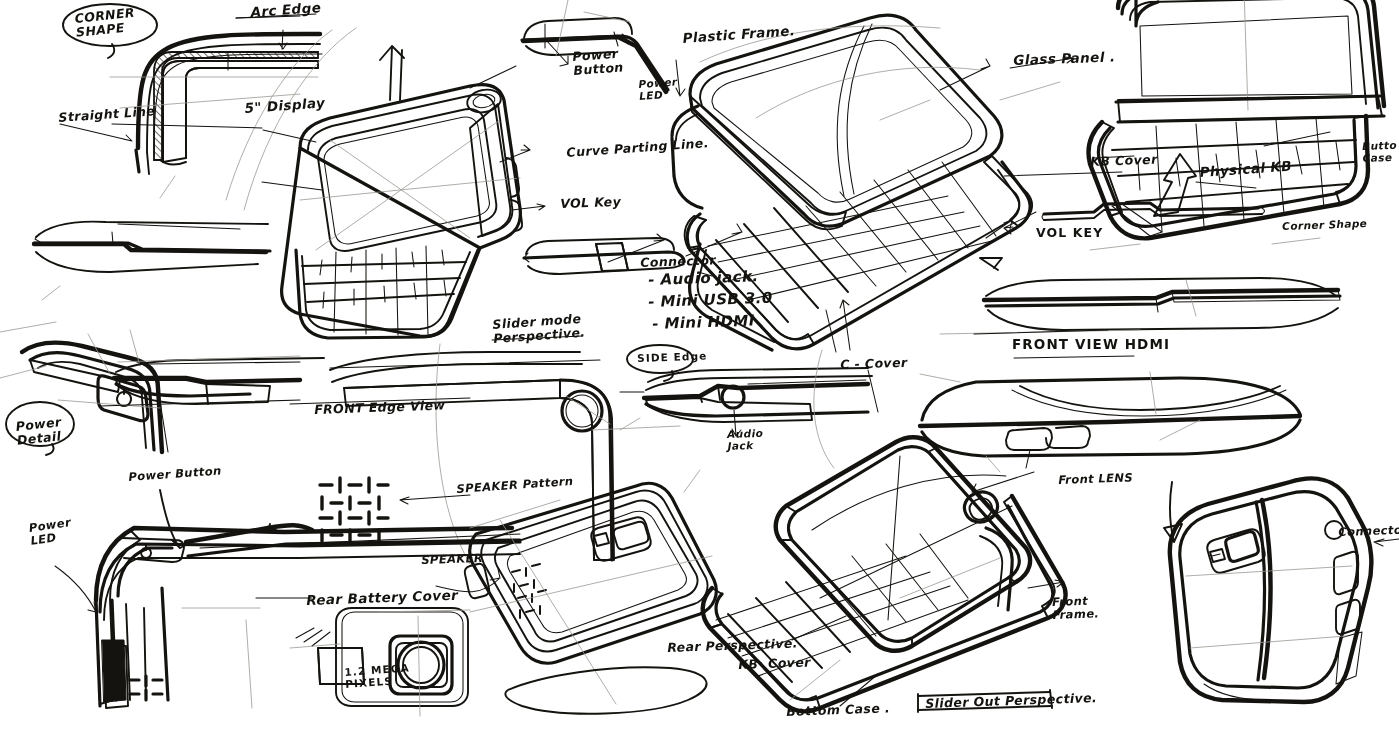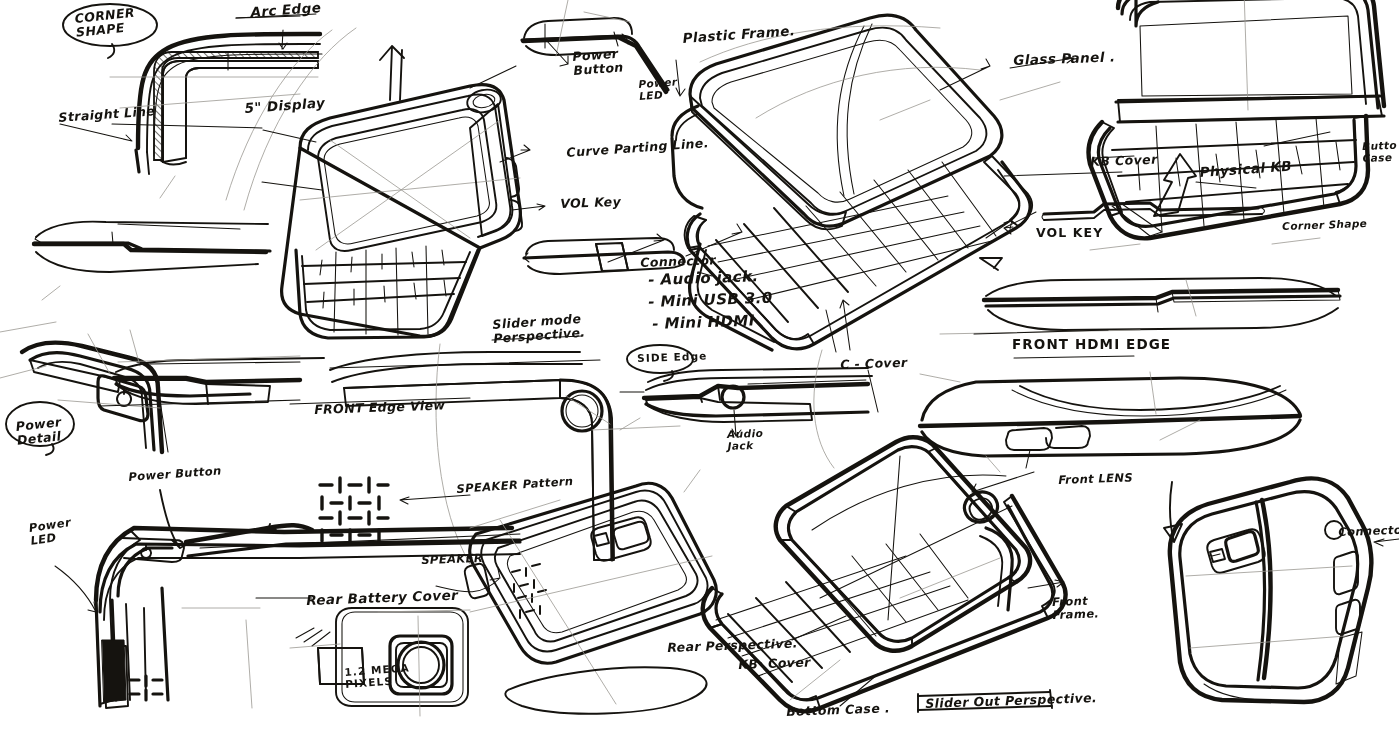--- a/index.html
+++ b/index.html
@@ -620,21 +620,21 @@
 
 <div class="ann hand sz13 rot-4" style="left:1199px;top:164px;">Physical KB</div>
 
 <div class="ann hand sz10 multi rot-2" style="left:1362px;top:140px;">Butto
 Case</div>
 
 <div class="ann caps sz12" style="left:1036px;top:225px;">VOL KEY</div>
 
 <div class="ann hand sz10 rot-2" style="left:1282px;top:220px;">Corner Shape</div>
 
-<div class="ann caps sz13" style="left:1012px;top:336px;">FRONT HDMI EDGE</div>
+<div class="ann caps sz13" style="left:1012px;top:336px;">FRONT VIEW HDMI</div>
 
 <div class="ann hand sz12 rot-2" style="left:840px;top:357px;">C - Cover</div>
 
 <div class="ann hand sz12 multi rot-4" style="left:492px;top:318px;">Slider mode
 Perspective.</div>
 
 <div class="ann hand sz12 rot-2" style="left:314px;top:402px;">FRONT Edge View</div>
 
 <div class="ann hand sz10 caps rot-2" style="left:637px;top:352px;">SIDE Edge</div>
 

